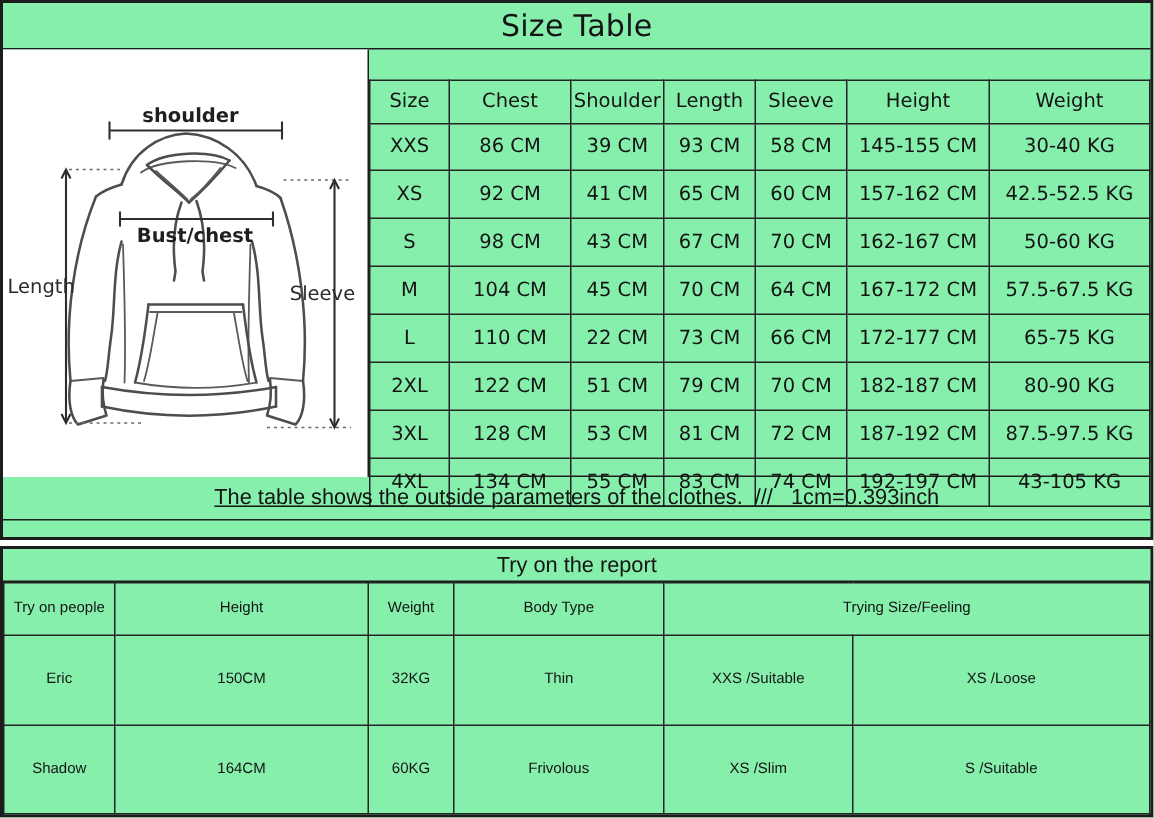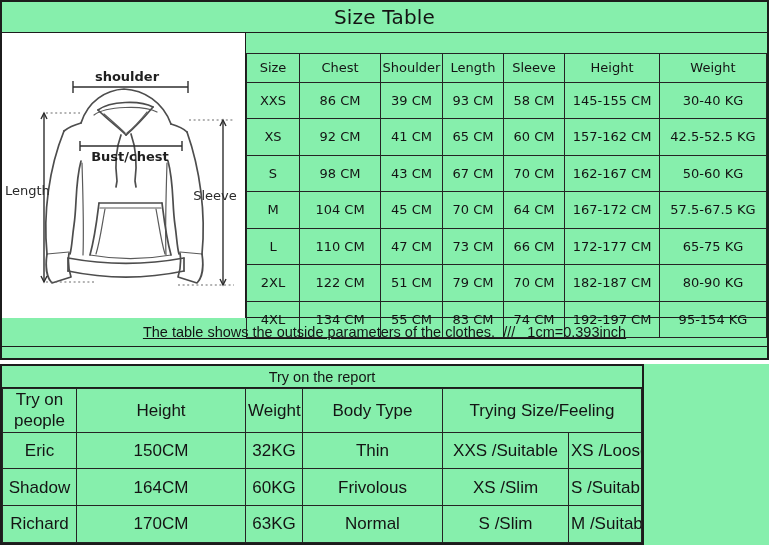--- a/index.html
+++ b/index.html
@@ -33,27 +33,27 @@
   .note-row {
     height:29px; border-bottom:1px solid #1c1c1c;
     display:flex; align-items:center; justify-content:center;
     font-family:"Liberation Sans", sans-serif; font-size:14.5px;text-decoration:underline;
   }
   .empty-row { height:11px; }
 
   .gap-strip { height:4px; background:#fff; }
 
   
-  .block-b { width:644px; height:181px; border:2px solid #1c1c1c; font-family:"Liberation Sans", sans-serif; }
+  .block-b { width:769px; height:181px; border:2px solid #1c1c1c; font-family:"Liberation Sans", sans-serif; }
   .report-title-row {
     height:22px; border-bottom:1px solid #1c1c1c;
     display:flex; align-items:center; justify-content:center;
     font-size:14.5px;
   }
-  .tryon-table { width:100%; height:155px; table-layout:fixed; font-size:17px; }
+  .tryon-table { width:100%; height:155px; table-layout:fixed; font-size:10px; }
   .tryon-table th, .tryon-table td {
     border:1px solid #242424; text-align:center; vertical-align:middle;
     font-weight:normal; padding:0 2px; line-height:1.25;
   }
   .tryon-table thead tr { height:35px; }
   .tryon-table tbody tr { height:24px; }
   .tryon-table td { white-space:nowrap; overflow:hidden; }
 
   
   .s  { stroke:#4d4d4d; fill:none; stroke-width:1.7; stroke-linecap:round; stroke-linejoin:round; }
@@ -200,43 +200,52 @@
                 <td>104 CM</td>
                 <td>45 CM</td>
                 <td>70 CM</td>
                 <td>64 CM</td>
                 <td>167-172 CM</td>
                 <td>57.5-67.5 KG</td>
               </tr>
               <tr>
                 <td>L</td>
                 <td>110 CM</td>
-                <td>47 CM</td>
+                <td>22 CM</td>
                 <td>73 CM</td>
                 <td>66 CM</td>
                 <td>172-177 CM</td>
                 <td>65-75 KG</td>
               </tr>
               <tr>
                 <td>2XL</td>
                 <td>122 CM</td>
                 <td>51 CM</td>
                 <td>79 CM</td>
                 <td>70 CM</td>
                 <td>182-187 CM</td>
                 <td>80-90 KG</td>
               </tr>
               <tr>
+                <td>3XL</td>
+                <td>128 CM</td>
+                <td>53 CM</td>
+                <td>81 CM</td>
+                <td>72 CM</td>
+                <td>187-192 CM</td>
+                <td>87.5-97.5 KG</td>
+              </tr>
+              <tr>
                 <td>4XL</td>
                 <td>134 CM</td>
                 <td>55 CM</td>
                 <td>83 CM</td>
                 <td>74 CM</td>
                 <td>192-197 CM</td>
-                <td>95-154 KG</td>
+                <td>43-105 KG</td>
               </tr>
             </tbody>
         </table>
       </div>
     </div>
 
     <div class="note-row">The table shows the outside parameters of the clothes.&nbsp; ///&nbsp;&nbsp; 1cm=0.393inch</div>
     <div class="empty-row"></div>
   </div>
 
@@ -273,25 +282,17 @@
             <td>XS /Loose</td>
           </tr>
           <tr>
             <td>Shadow</td>
             <td>164CM</td>
             <td>60KG</td>
             <td>Frivolous</td>
             <td>XS /Slim</td>
             <td>S /Suitable</td>
           </tr>
-          <tr>
-            <td>Richard</td>
-            <td>170CM</td>
-            <td>63KG</td>
-            <td>Normal</td>
-            <td>S /Slim</td>
-            <td>M /Suitable</td>
-          </tr>
         </tbody>
     </table>
   </div>
 
 </div>
 
 </body></html>

